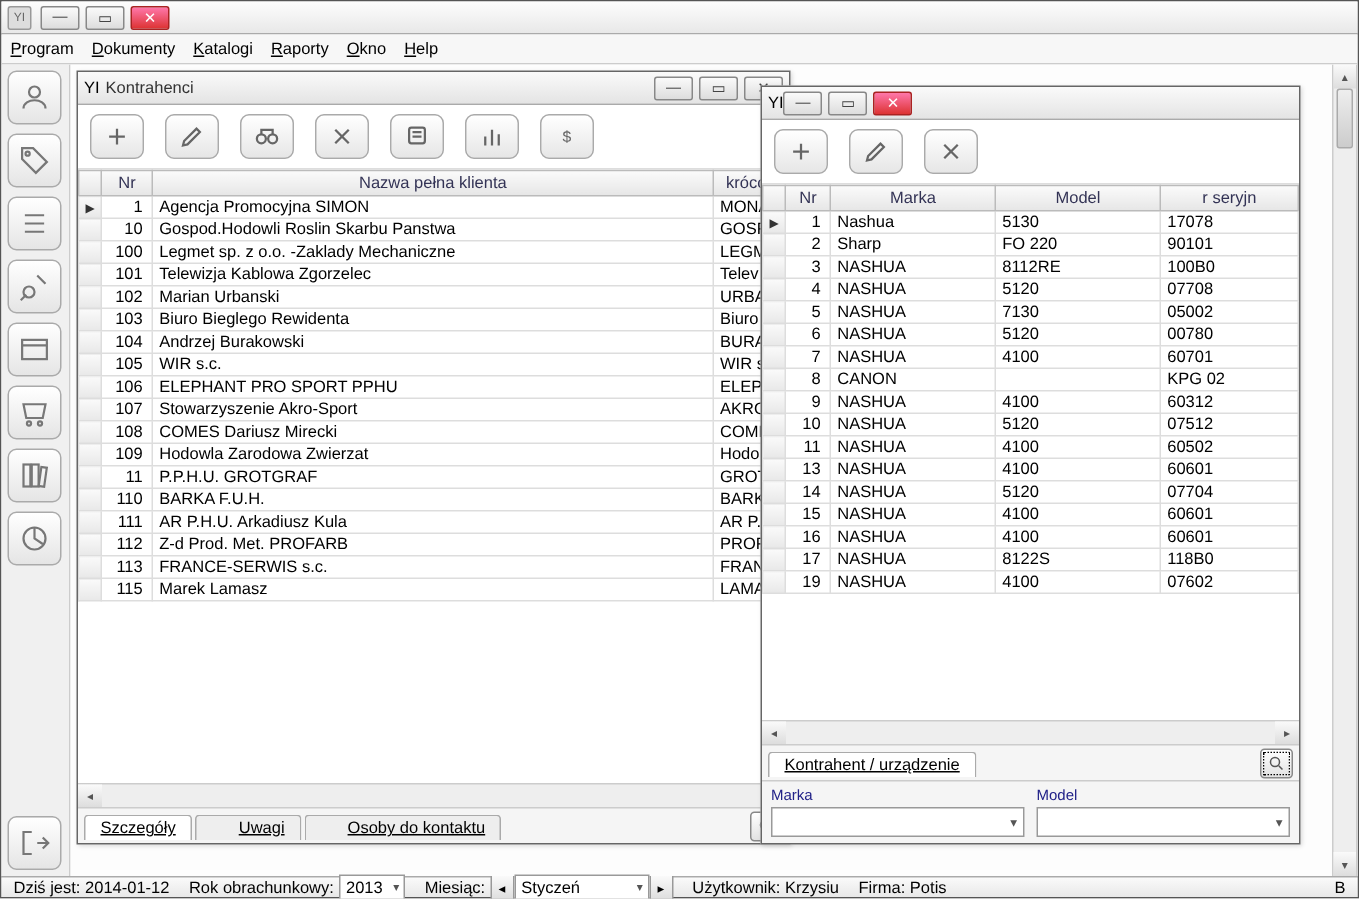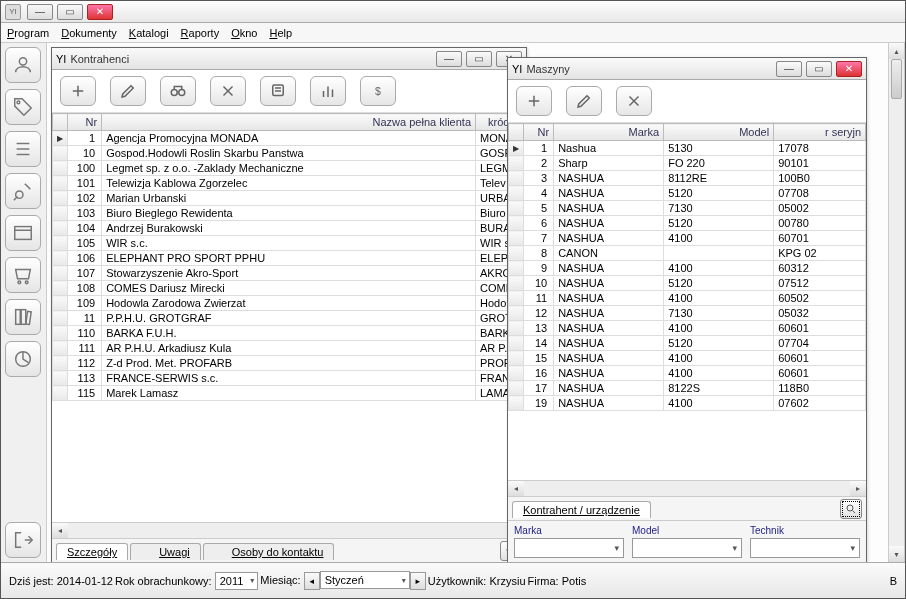--- a/index.html
+++ b/index.html
@@ -147,21 +147,20 @@
     width:100%;
     border-collapse: collapse;
     font-size:11px;
   }
   .grid th {
     background: linear-gradient(#fafafa,#e6e6e6);
     border:1px solid #bbb;
     padding: 2px 4px;
     font-weight: normal;
     color:#335;
-    text-align:right;
   }
   .grid td {
     border: 1px solid #ddd;
     padding: 1px 4px;
     white-space: nowrap;
     overflow:hidden;
   }
   .grid td.num { text-align:right; padding-right:6px;}
   .row-selector {
     width:14px; background:linear-gradient(#fafafa,#e8e8e8);
@@ -213,24 +212,24 @@
   .filter-field label { color:#228;font-size:10px;margin-bottom:2px;}
   .filter-field .combo {
     height:20px;border:1px solid #999;background:#fff;
     display:flex;align-items:center;position:relative;
   }
   .filter-field .combo::after {
     content:"▾";position:absolute;right:4px;color:#555;font-size:9px;
   }
   
   .statusbar {
-    height:36px;border-top:1px solid #aaa;
+    height:14px;border-top:1px solid #aaa;
     background:linear-gradient(#fafafa,#e8e8e8);
     display:flex;align-items:center;
-    padding:0 8px;gap:2px;
+    padding:0 8px;gap:13px;
     font-size:11px;
   }
   .status-combo {
     display:inline-flex;align-items:center;
     border:1px solid #999;height:18px;padding:0 14px 0 4px;
     background:#fff;position:relative;min-width:40px;
   }
   .status-combo::after{content:"▾";position:absolute;right:3px;font-size:8px;color:#555;}
   .spin-btn{
     width:16px;height:18px;border:1px solid #999;
@@ -390,21 +389,21 @@
               <th class="row-selector" style="width:14px"></th>
               <th style="width:34px">Nr</th>
               <th>Nazwa pełna klienta</th>
               <th style="width:50px">krócon</th>
             </tr>
               </thead>
             <tbody id="kontrahenci-body">
                 <tr>
                   <td class="row-selector active"></td>
     <td class="num">1</td>
-                  <td>Agencja Promocyjna MONADA</td>
+                  <td>Agencja Promocyjna SIMON</td>
                   <td>MONA</td>
                 </tr>
                 <tr>
                   <td class="row-selector "></td>
     <td class="num">10</td>
                   <td>Gospod.Hodowli Roslin Skarbu Panstwa</td>
                   <td>GOSP</td>
                 </tr>
                 <tr>
                   <td class="row-selector "></td>
@@ -518,21 +517,20 @@
                 <circle cx="10" cy="10" r="6"></circle>
                 <line x1="15" y1="15" x2="20" y2="20"></line>
               </svg>
             </div>
         </div>
       </div>
 
       <div class="child-window" style="left:460px;top:14px;width:360px;height:506px;z-index:2;">
         <div class="child-titlebar">
           <div class="app-icon">YI</div>
-          <div class="title">Maszyny</div>
           <div class="win-btns">
             <div class="win-btn">—</div>
             <div class="win-btn">▭</div>
             <div class="win-btn close">✕</div>
           </div>
         </div>
         <div class="toolbar-row">
           <div class="tool-btn">
               <svg viewBox="0 0 24 24">
                 <line x1="12" y1="5" x2="12" y2="19"></line>
@@ -632,27 +630,20 @@
                   <td>NASHUA</td>
                   <td>5120</td>
                   <td>07512</td>
                 </tr>
                 <tr>
                   <td class="row-selector "></td>
     <td class="num">11</td>
                   <td>NASHUA</td>
                   <td>4100</td>
                   <td>60502</td>
-                </tr>
-                <tr>
-                  <td class="row-selector "></td>
-    <td class="num">12</td>
-                  <td>NASHUA</td>
-                  <td>7130</td>
-                  <td>05032</td>
                 </tr>
                 <tr>
                   <td class="row-selector "></td>
     <td class="num">13</td>
                   <td>NASHUA</td>
                   <td>4100</td>
                   <td>60601</td>
                 </tr>
                 <tr>
                   <td class="row-selector "></td>
@@ -707,41 +698,37 @@
         </div>
         <div class="filter-row">
           <div class="filter-field">
             <label>Marka</label>
             <div class="combo"></div>
           </div>
           <div class="filter-field">
             <label>Model</label>
             <div class="combo"></div>
           </div>
-          <div class="filter-field">
-            <label>Technik</label>
-            <div class="combo"></div>
-          </div>
         </div>
       </div>
 
       <div class="scrollbar-v">
         <div class="arrow" style="top:0">▴</div>
         <div class="thumb" style="top:16px"></div>
         <div class="arrow" style="bottom:0">▾</div>
       </div>
 
     </div>
   </div>
 
   <div class="statusbar">
     <span><span>Dziś jest:</span> <span>2014-01-12</span></span>
     <span>
       <span>Rok obrachunkowy:</span>
-      <span class="status-combo">2011</span>
+      <span class="status-combo">2013</span>
     </span>
     <span>
       <span>Miesiąc:</span>
       <span class="spin-btn">◂</span><span class="status-combo" style="min-width:90px">Styczeń</span><span class="spin-btn">▸</span>
     </span>
     <span><span>Użytkownik:</span> <span>Krzysiu</span></span>
     <span><span>Firma:</span> <span>Potis</span></span>
     <span style="margin-left:auto">B</span>
   </div>
 

